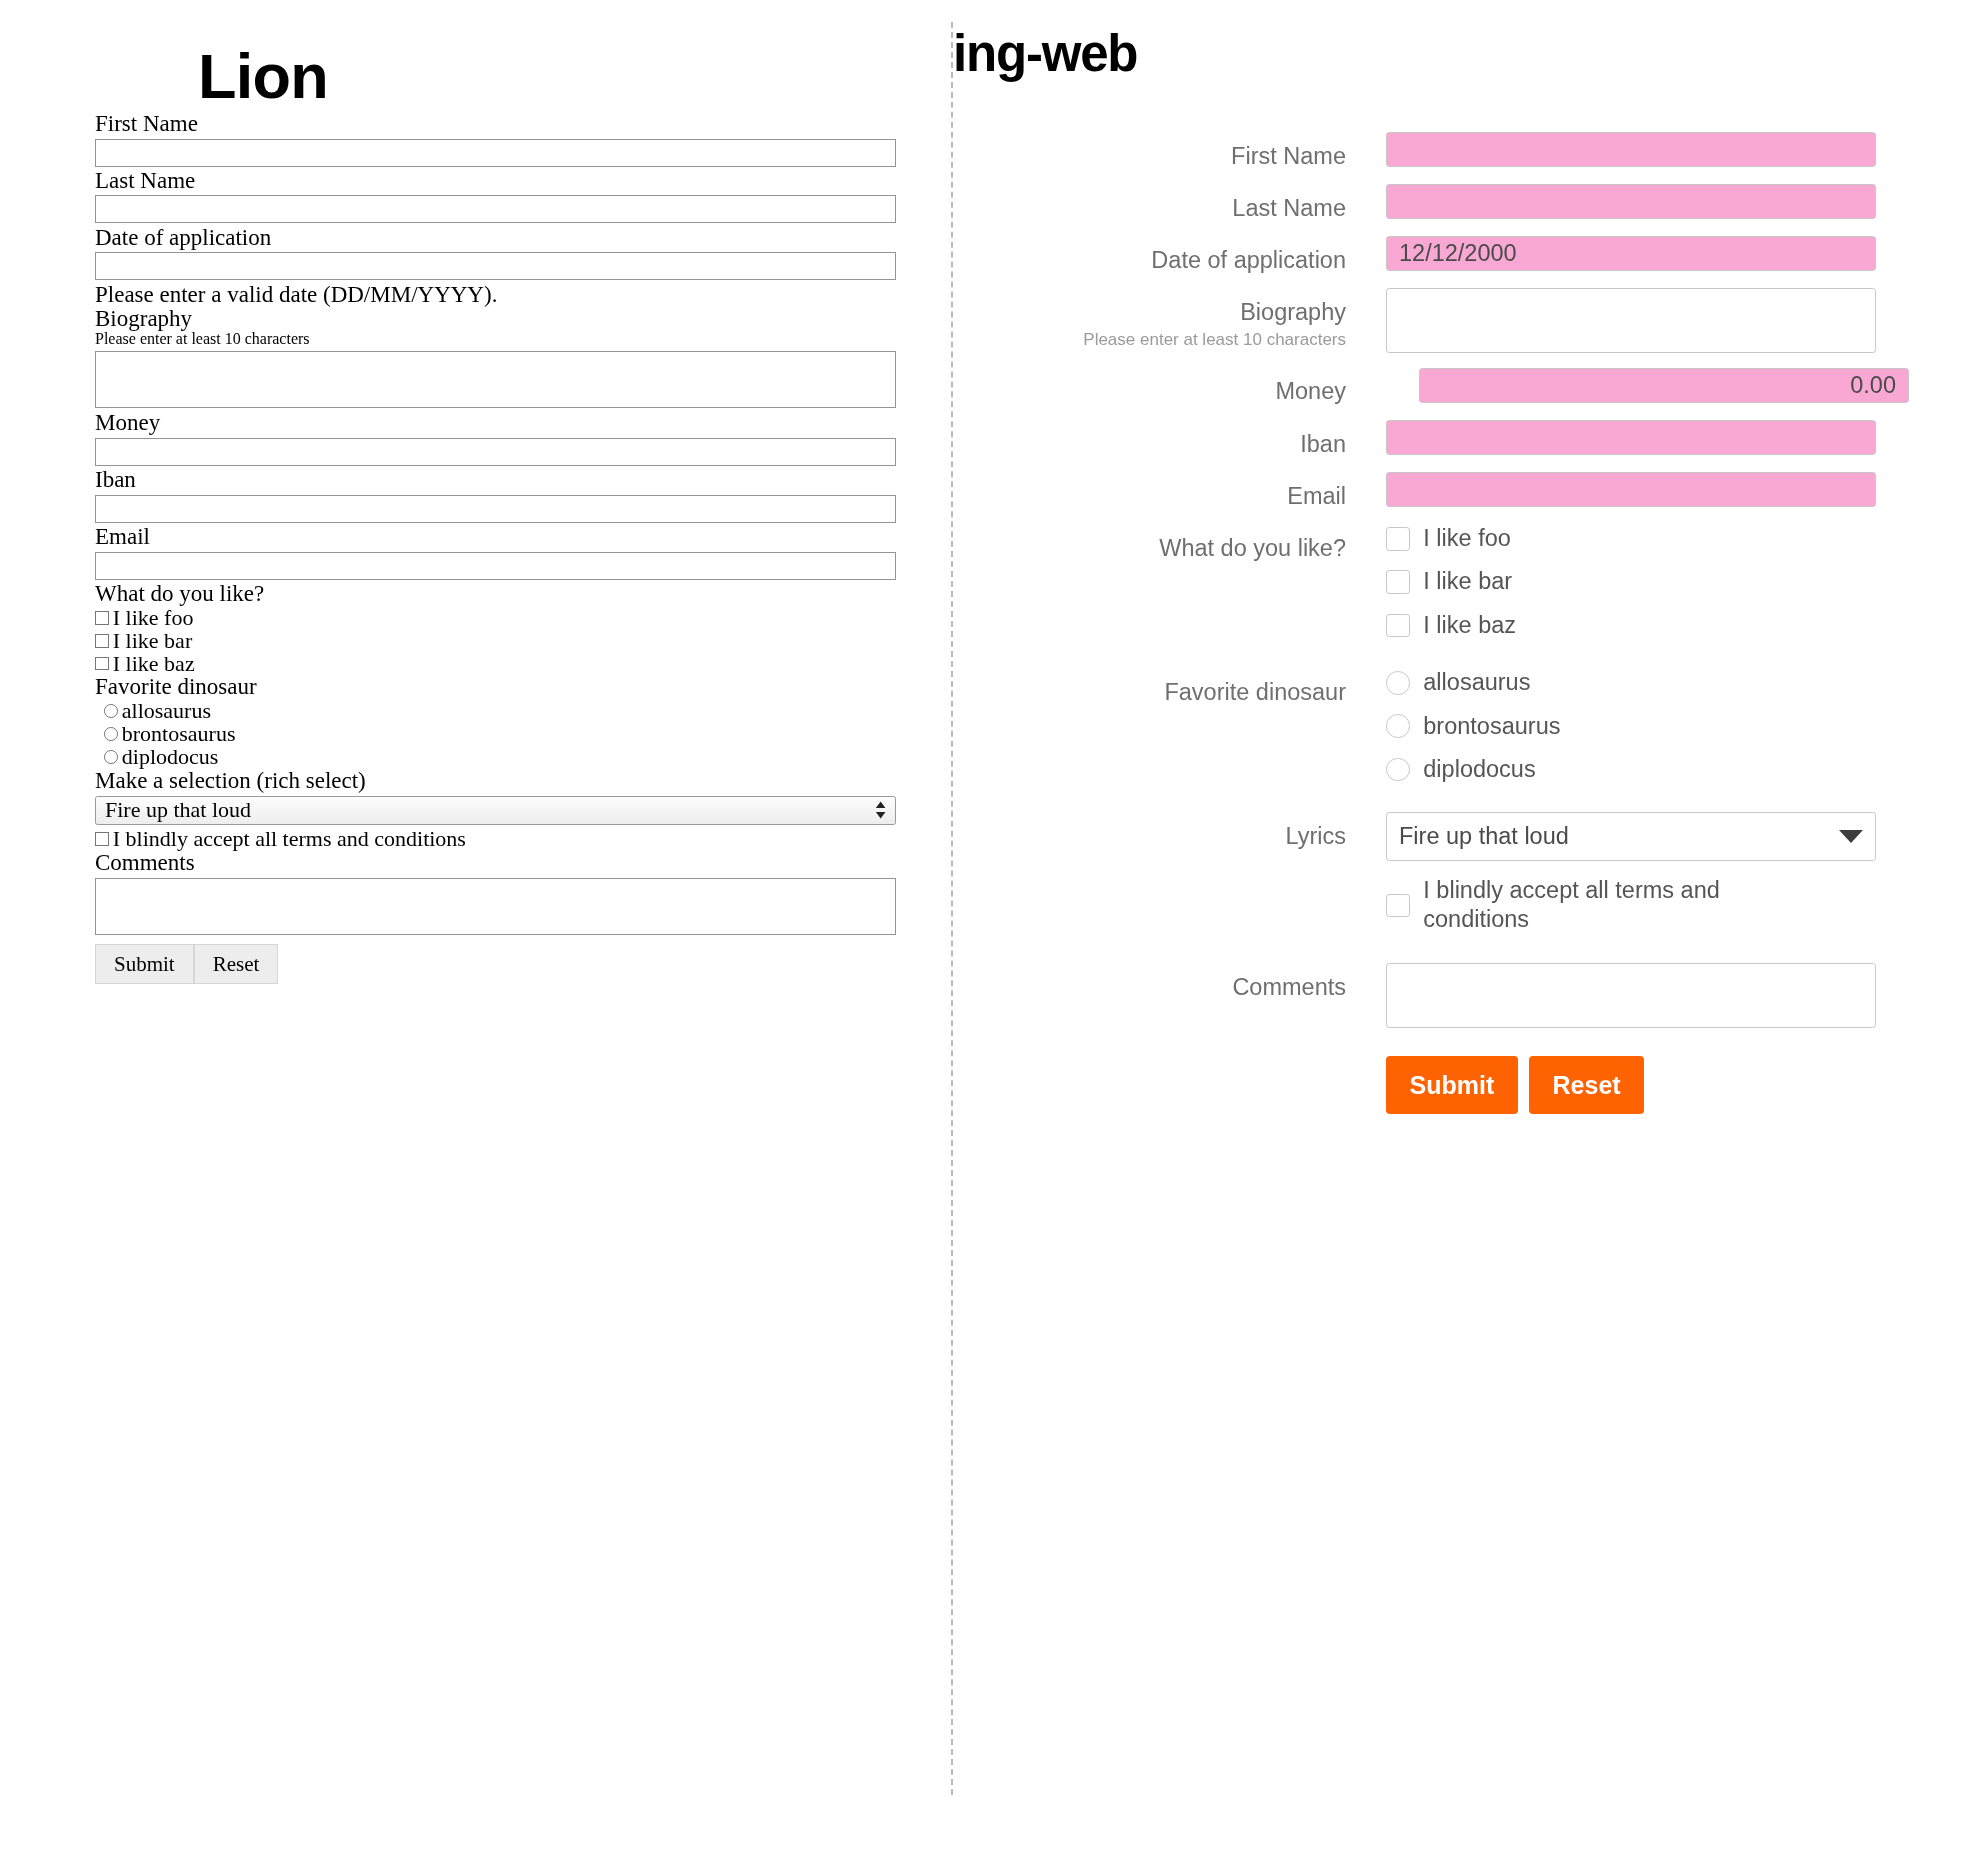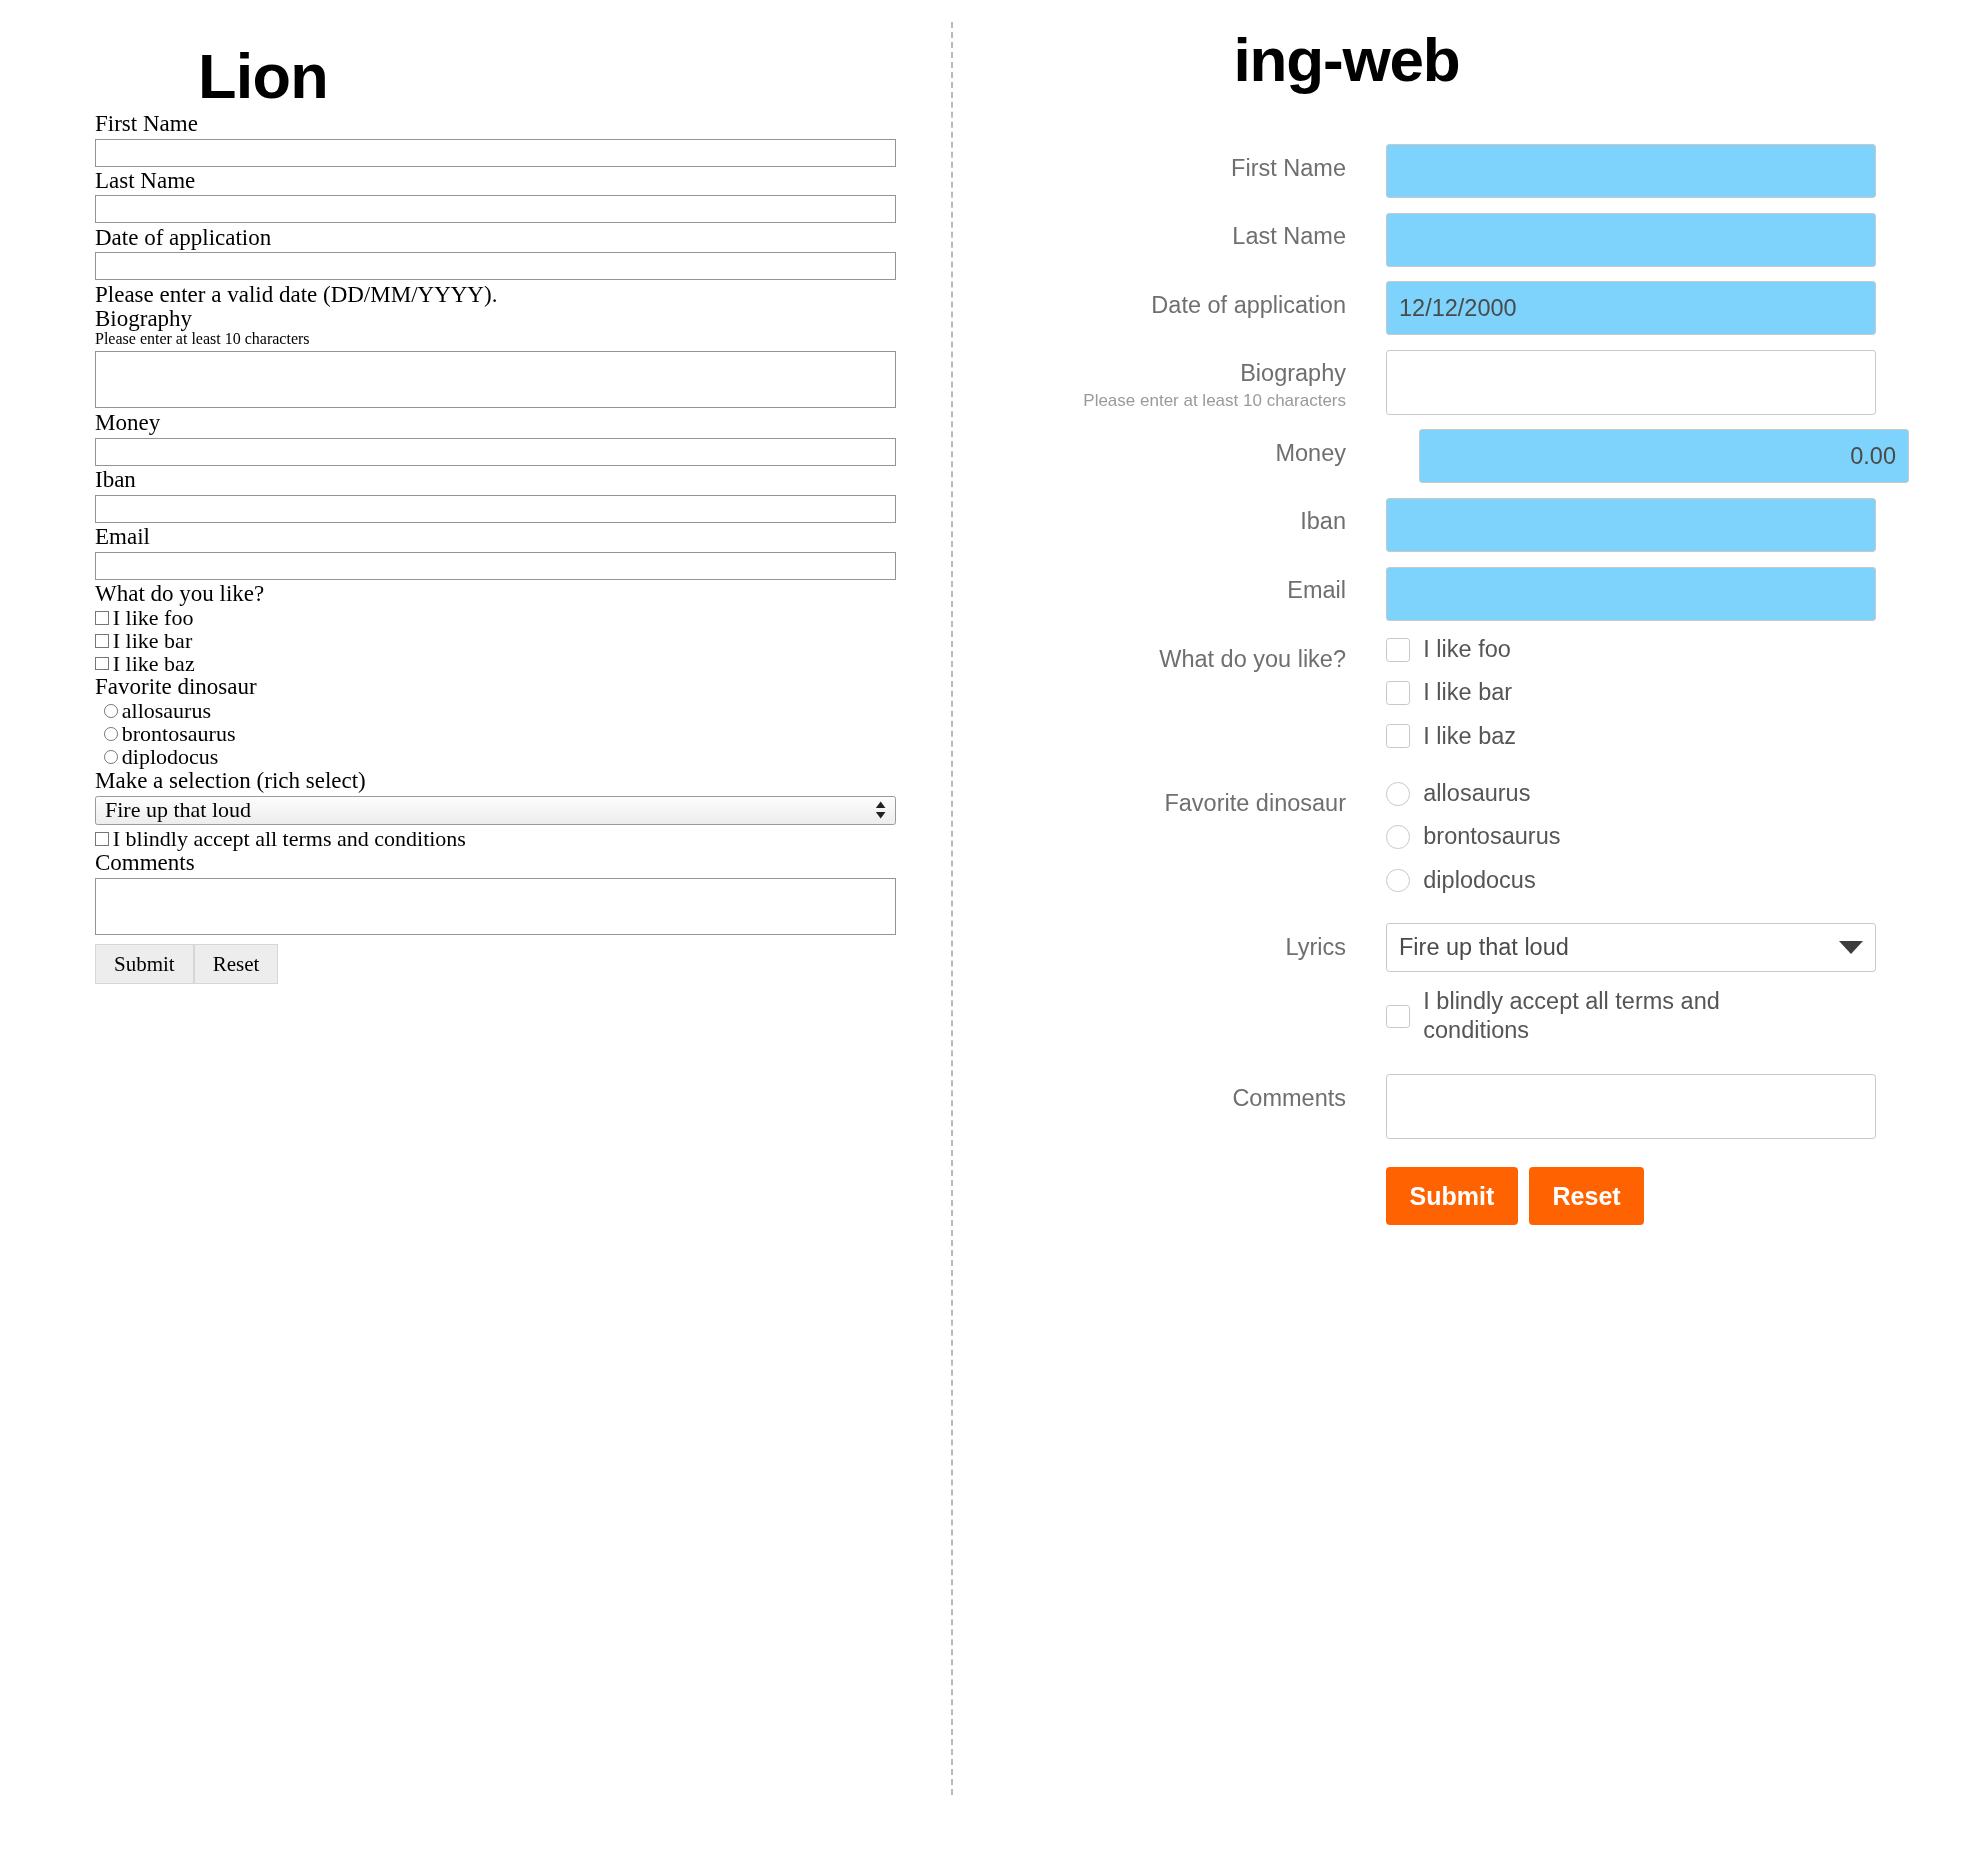--- a/index.html
+++ b/index.html
@@ -164,22 +164,22 @@
   }
   
   .right-pane {
     flex: 1;
     position: relative;
     box-sizing: border-box;
   }
   .right-title {
     font-family: "Liberation Sans", sans-serif;
     font-weight: bold;
-    font-size: 62px;
-    text-align: center;
+    font-size: 51px;
+    text-align: left;
     color: #000;
     margin: 24px 0 0 0;
     letter-spacing: -1.2px;
     padding-right: 235px;
   }
   .r-form {
     margin-top: 49px;
     margin-left: 0;
     font-family: "Liberation Sans", sans-serif;
   }
@@ -208,25 +208,25 @@
     color: #9a9a9a;
     line-height: 1.2;
     display: block;
     margin-top: 4px;
   }
   .r-field-col {
     width: 498px;
   }
   .r-input {
     width: 490px;
-    height: 54px;
+    height: 35px;
     box-sizing: border-box;
     border: 0.8px solid #c8c8c8;
     border-radius: 3.2px;
-    background: #7dd3fc;
+    background: #f9a8d4;
     font-family: "Liberation Sans", sans-serif;
     font-size: 23.5px;
     color: #4a4a4a;
     padding: 6px 12px;
     display: flex;
     align-items: center;
   }
   .r-input.right-align { justify-content: flex-end; margin-left: 33px; }
   .r-textarea {
     width: 490px;

